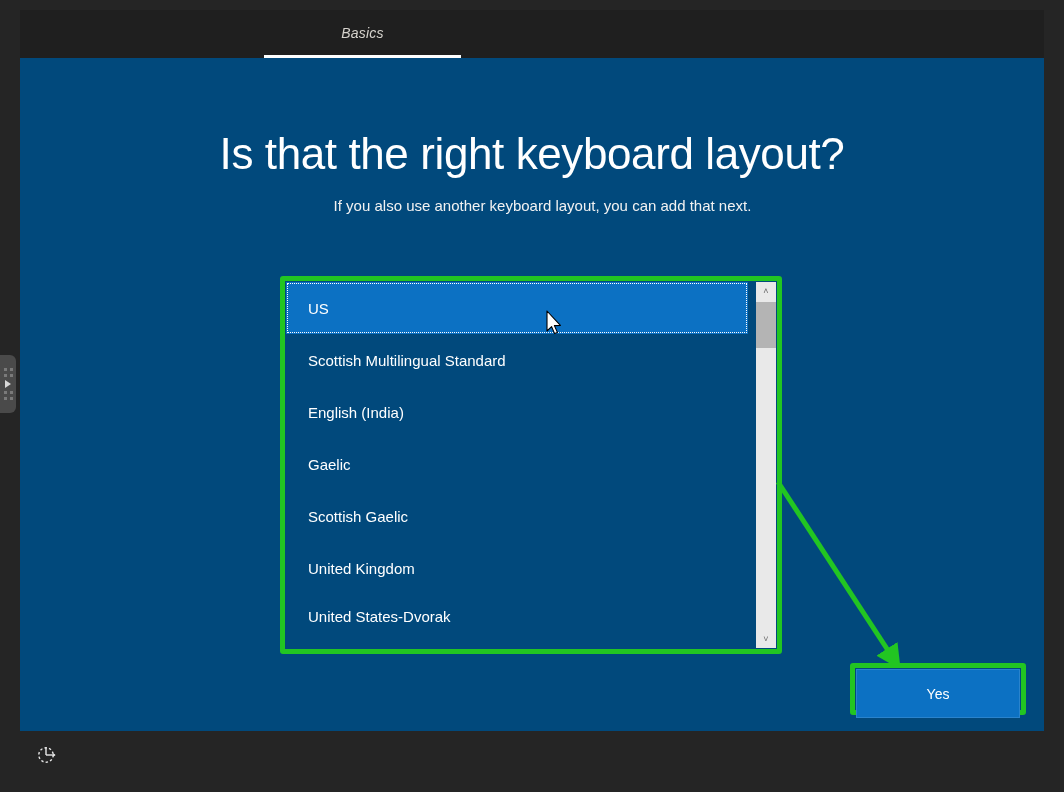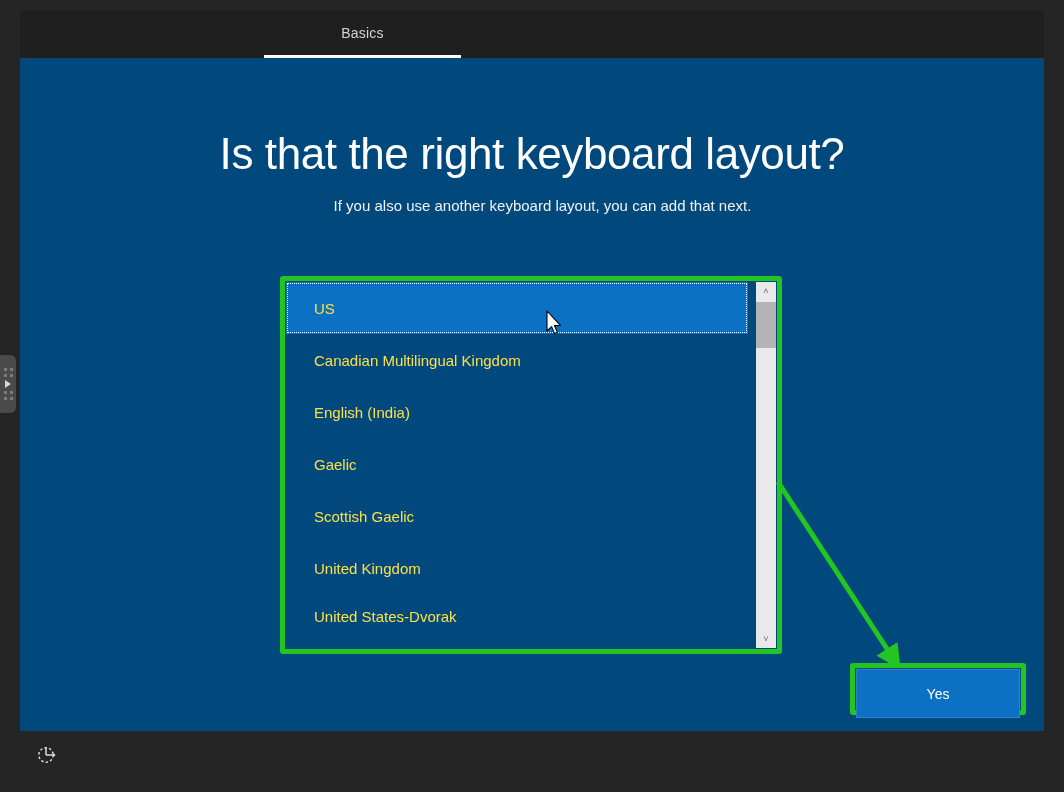--- a/index.html
+++ b/index.html
@@ -40,20 +40,21 @@
     height: 48px;
     display: flex;
     align-items: center;
     justify-content: center;
     color: #d6d3cd;
     font-size: 14px;
     letter-spacing: .2px;
     border-bottom: 3px solid #ffffff;
     box-sizing: border-box;
     cursor: default;
+    font-style: italic;
   }
 
   
   #oobe {
     position: absolute;
     left: 20px;
     top: 58px;
     width: 1024px;
     height: 673px;
     background: #01497c;
@@ -104,23 +105,23 @@
     background: #01497c;
     overflow: hidden;
   }
   .list-item {
     position: absolute;
     left: 0;
     width: 462px;
     height: 52px;
     display: flex;
     align-items: center;
-    color: #fde047;
+    color: #ffffff;
     font-size: 15px;
-    padding-left: 28px;
+    padding-left: 22px;
     box-sizing: border-box;
     cursor: default;
   }
   .list-item.selected {
     background: #0c71c3;
     outline: 1px dotted #ffffff;
     outline-offset: -2px;
   }
 
   
@@ -278,21 +279,21 @@
     <div id="page-subtitle">If you also use another keyboard layout, you can add that next.</div>
 
     <div id="list-highlight"></div>
 
     <div id="keyboard-listbox">
 
       <div class="list-item selected" style="top:0px">
         <span>US</span>
       </div>
       <div class="list-item" style="top:52px">
-        <span>Canadian Multilingual Kingdom</span>
+        <span>Scottish Multilingual Standard</span>
       </div>
       <div class="list-item" style="top:104px">
         <span>English (India)</span>
       </div>
       <div class="list-item" style="top:156px">
         <span>Gaelic</span>
       </div>
       <div class="list-item" style="top:208px">
         <span>Scottish Gaelic</span>
       </div>

